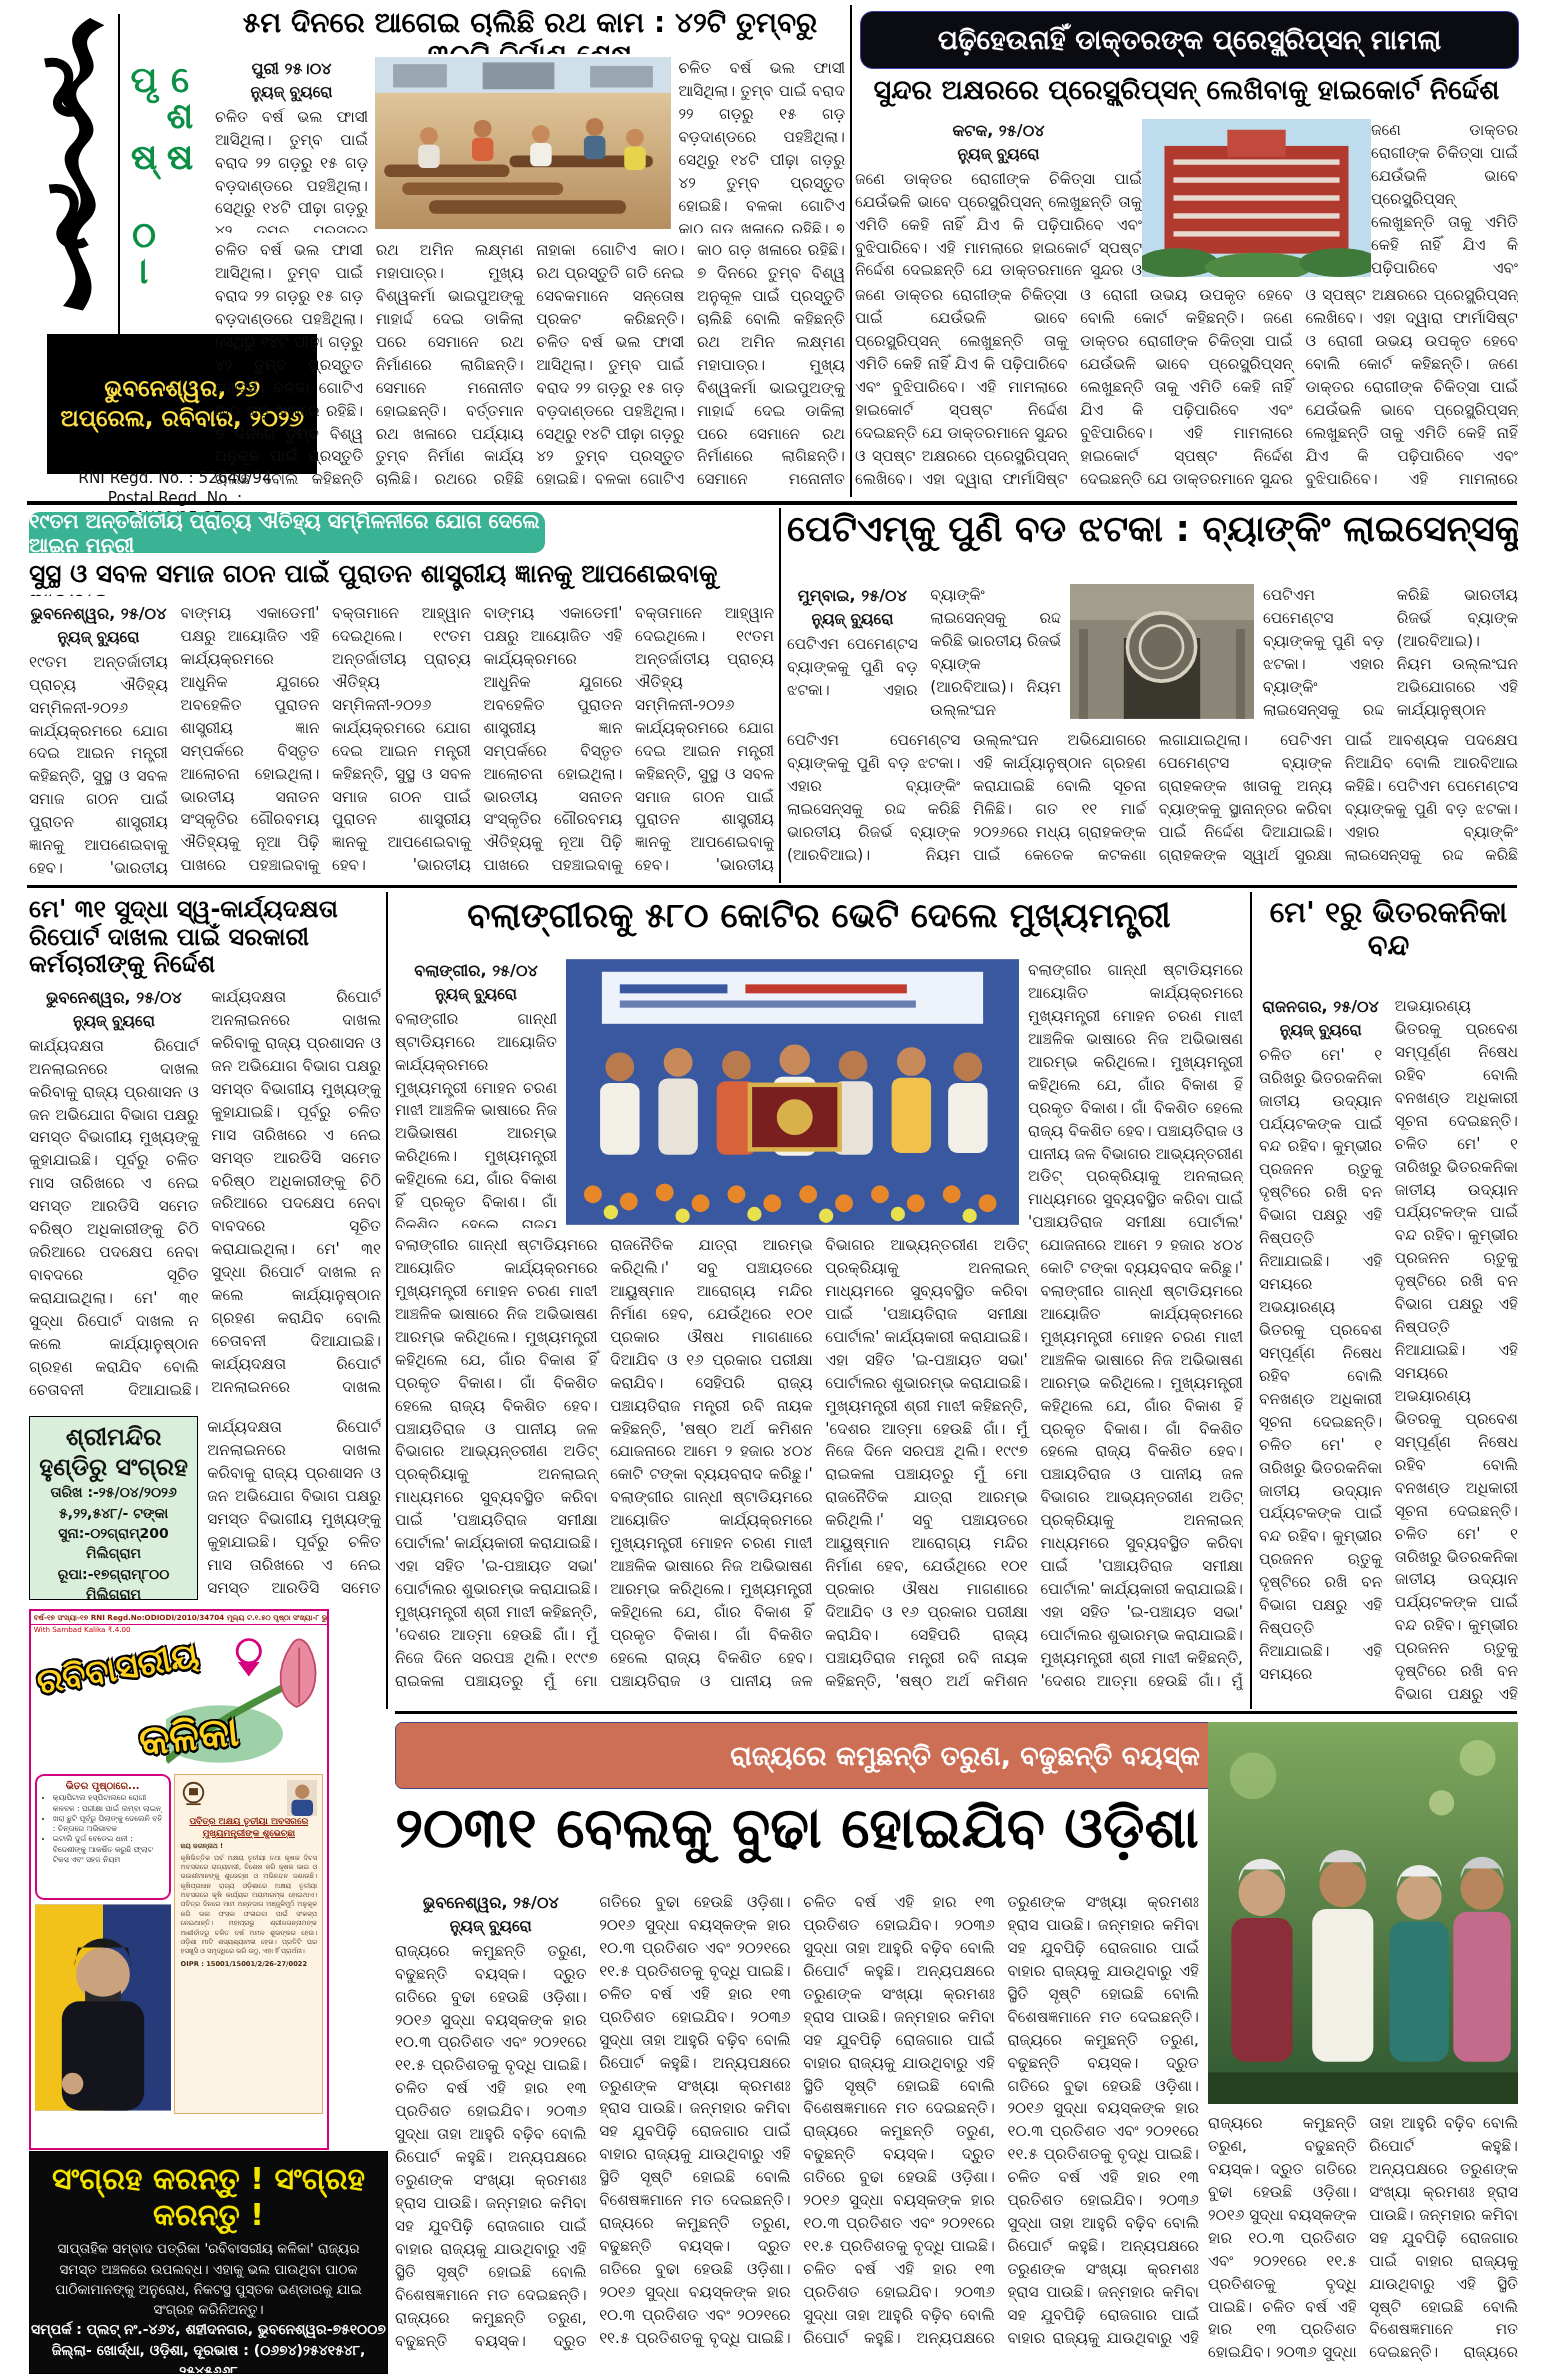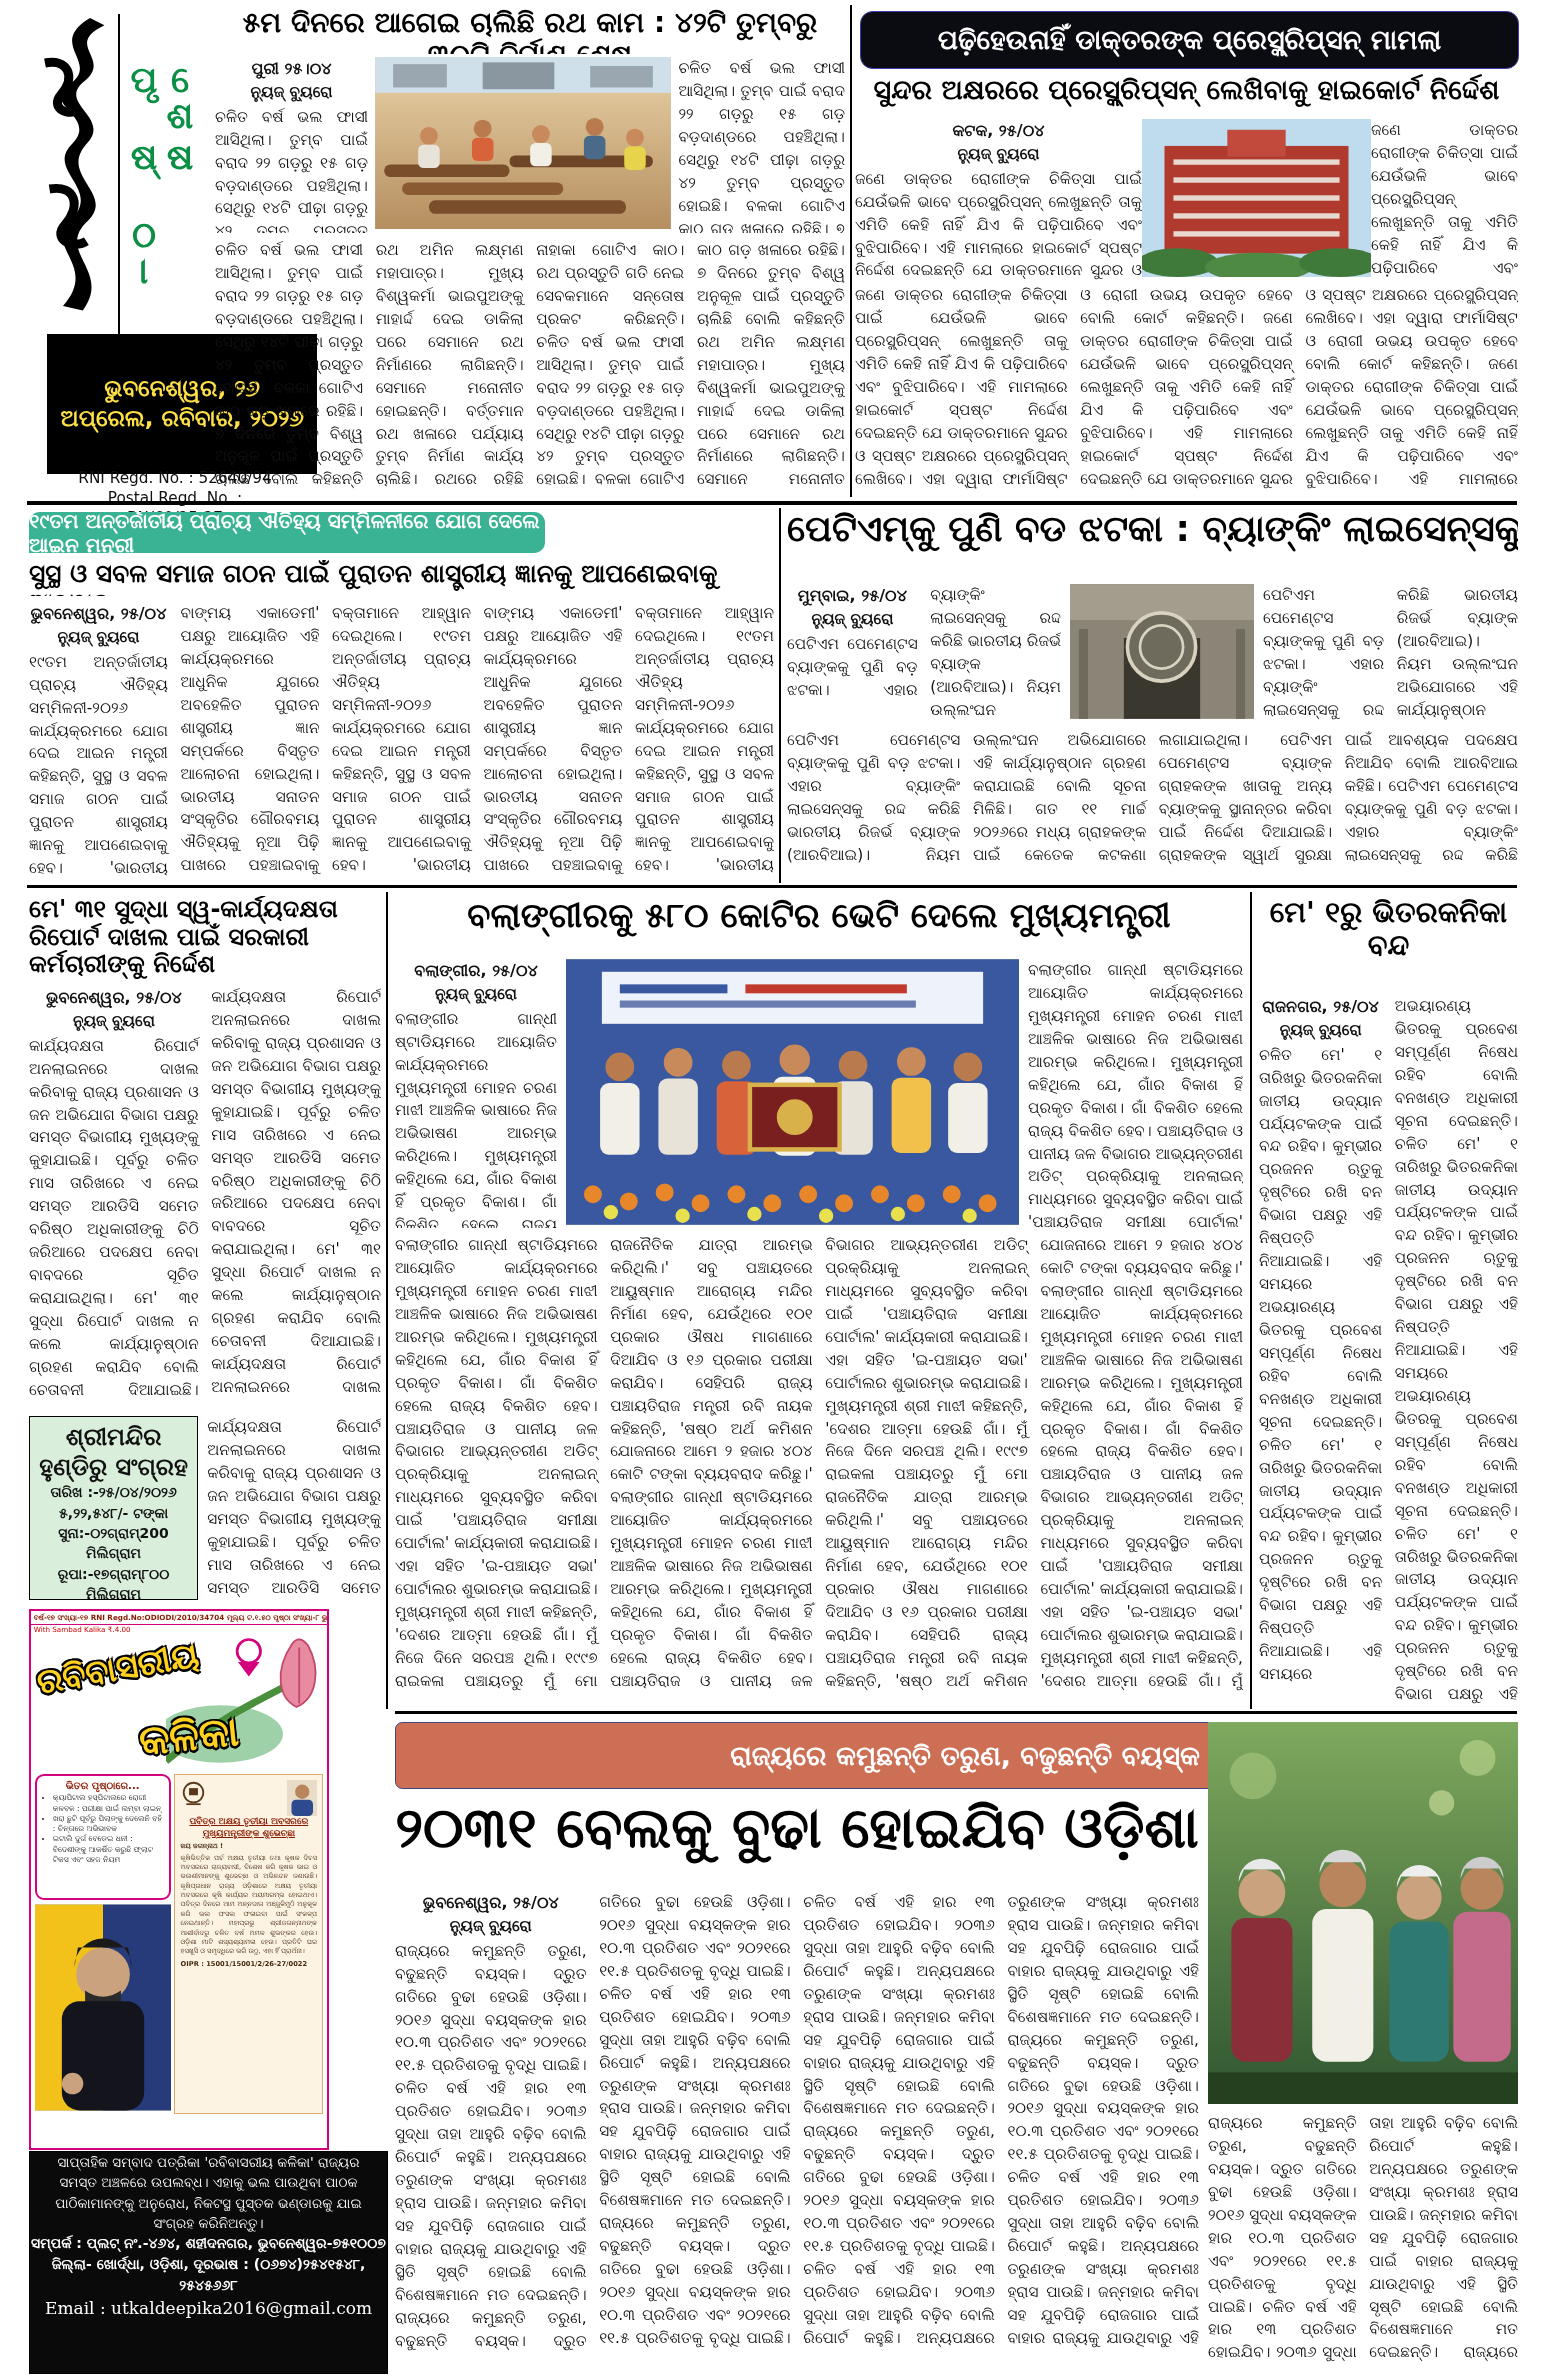--- a/index.html
+++ b/index.html
@@ -398,20 +398,21 @@
         <div class="nt">ପବିତ୍ର ଅକ୍ଷୟ ତୃତୀୟା ଅବସରରେ</div>
         <div class="nt">ମୁଖ୍ୟମନ୍ତ୍ରୀଙ୍କ ଶୁଭେଚ୍ଛା</div>
         <div style="font-weight:bold;margin-top:2.7px;">ଜୟ ଜଗନ୍ନାଥ !</div>
         <div style="margin-top:1.8px;text-align:justify;">କୃଷିଭିତ୍ତିକ ପର୍ବ ଅକ୍ଷୟ ତୃତୀୟା ତଥା କୃଷକ ଦିବସ ଅବସରରେ ରାଜ୍ୟବାସୀ, ବିଶେଷ କରି କୃଷକ ଭାଇ ଓ ଭଉଣୀମାନଙ୍କୁ ଶୁଭେଚ୍ଛା ଓ ଅଭିନନ୍ଦନ ଜଣାଉଛି। କୃଷିପ୍ରଧାନ ରାଜ୍ୟ ଓଡ଼ିଶାରେ ଅକ୍ଷୟ ତୃତୀୟା ଅବସରରେ କୃଷି କାର୍ଯ୍ୟର ଅୟମାରମ୍ଭ ହୋଇଥାଏ। ପବିତ୍ର ଦିନରେ ଆମ ଅନ୍ନଦାତା ଅଞ୍ଜୁଳିମୁଠି ଅନୁକୂଳ କରି ଭଲ ଫସଲ ଫଳାଇବା ପାଇଁ ସଂକଳ୍ପ ନେଇଥାନ୍ତି। ମହାପ୍ରଭୁ ଶ୍ରୀଜଗନ୍ନାଥଙ୍କ ଆଶୀର୍ବାଦରୁ ଚଳିତ ବର୍ଷ ଅମଳ ଶୁଭଙ୍କର ହେଉ। ଓଡ଼ିଶା ମାଟି ଶସ୍ୟଶ୍ୟାମଳା ହେଉ। ପ୍ରତିଟି ଘର ହସଖୁସି ଓ ସମୃଦ୍ଧିରେ ଭରି ଉଠୁ, ଏହା ହିଁ ପ୍ରାର୍ଥନା।</div>
         <div style="font-weight:bold;margin-top:3.6px;">OIPR : 15001/15001/2/26-27/0022</div>
       </div>
     </div>
   </div>
 
   <div class="abs collect" style="left:29px;top:2151px;width:357px;height:221px;">
+    <div class="ch">ସଂଗ୍ରହ କରନ୍ତୁ ! ସଂଗ୍ରହ କରନ୍ତୁ !</div>
     <div class="cb">ସାପ୍ତାହିକ ସମ୍ବାଦ ପତ୍ରିକା 'ରବିବାସରୀୟ କଳିକା' ରାଜ୍ୟର ସମସ୍ତ ଅଞ୍ଚଳରେ ଉପଲବ୍ଧ। ଏହାକୁ ଭଲ ପାଉଥିବା ପାଠକ ପାଠିକାମାନଙ୍କୁ ଅନୁରୋଧ, ନିକଟସ୍ଥ ପୁସ୍ତକ ଭଣ୍ଡାରକୁ ଯାଇ ସଂଗ୍ରହ କରିନିଅନ୍ତୁ।</div>
     <div class="ca">ସମ୍ପର୍କ : ପ୍ଲଟ୍ ନଂ.-୪୬୪, ଶହୀଦନଗର, ଭୁବନେଶ୍ୱର-୭୫୧୦୦୭</div>
     <div class="ca">ଜିଲ୍ଲା- ଖୋର୍ଦ୍ଧା, ଓଡ଼ିଶା,  ଦୂରଭାଷ : (୦୬୭୪)୨୫୪୧୫୪୮, ୨୫୪୫୬୬୮</div>
     <div class="ce">Email : utkaldeepika2016@gmail.com</div>
   </div>
 
 </div>
 
 
 </body></html>

